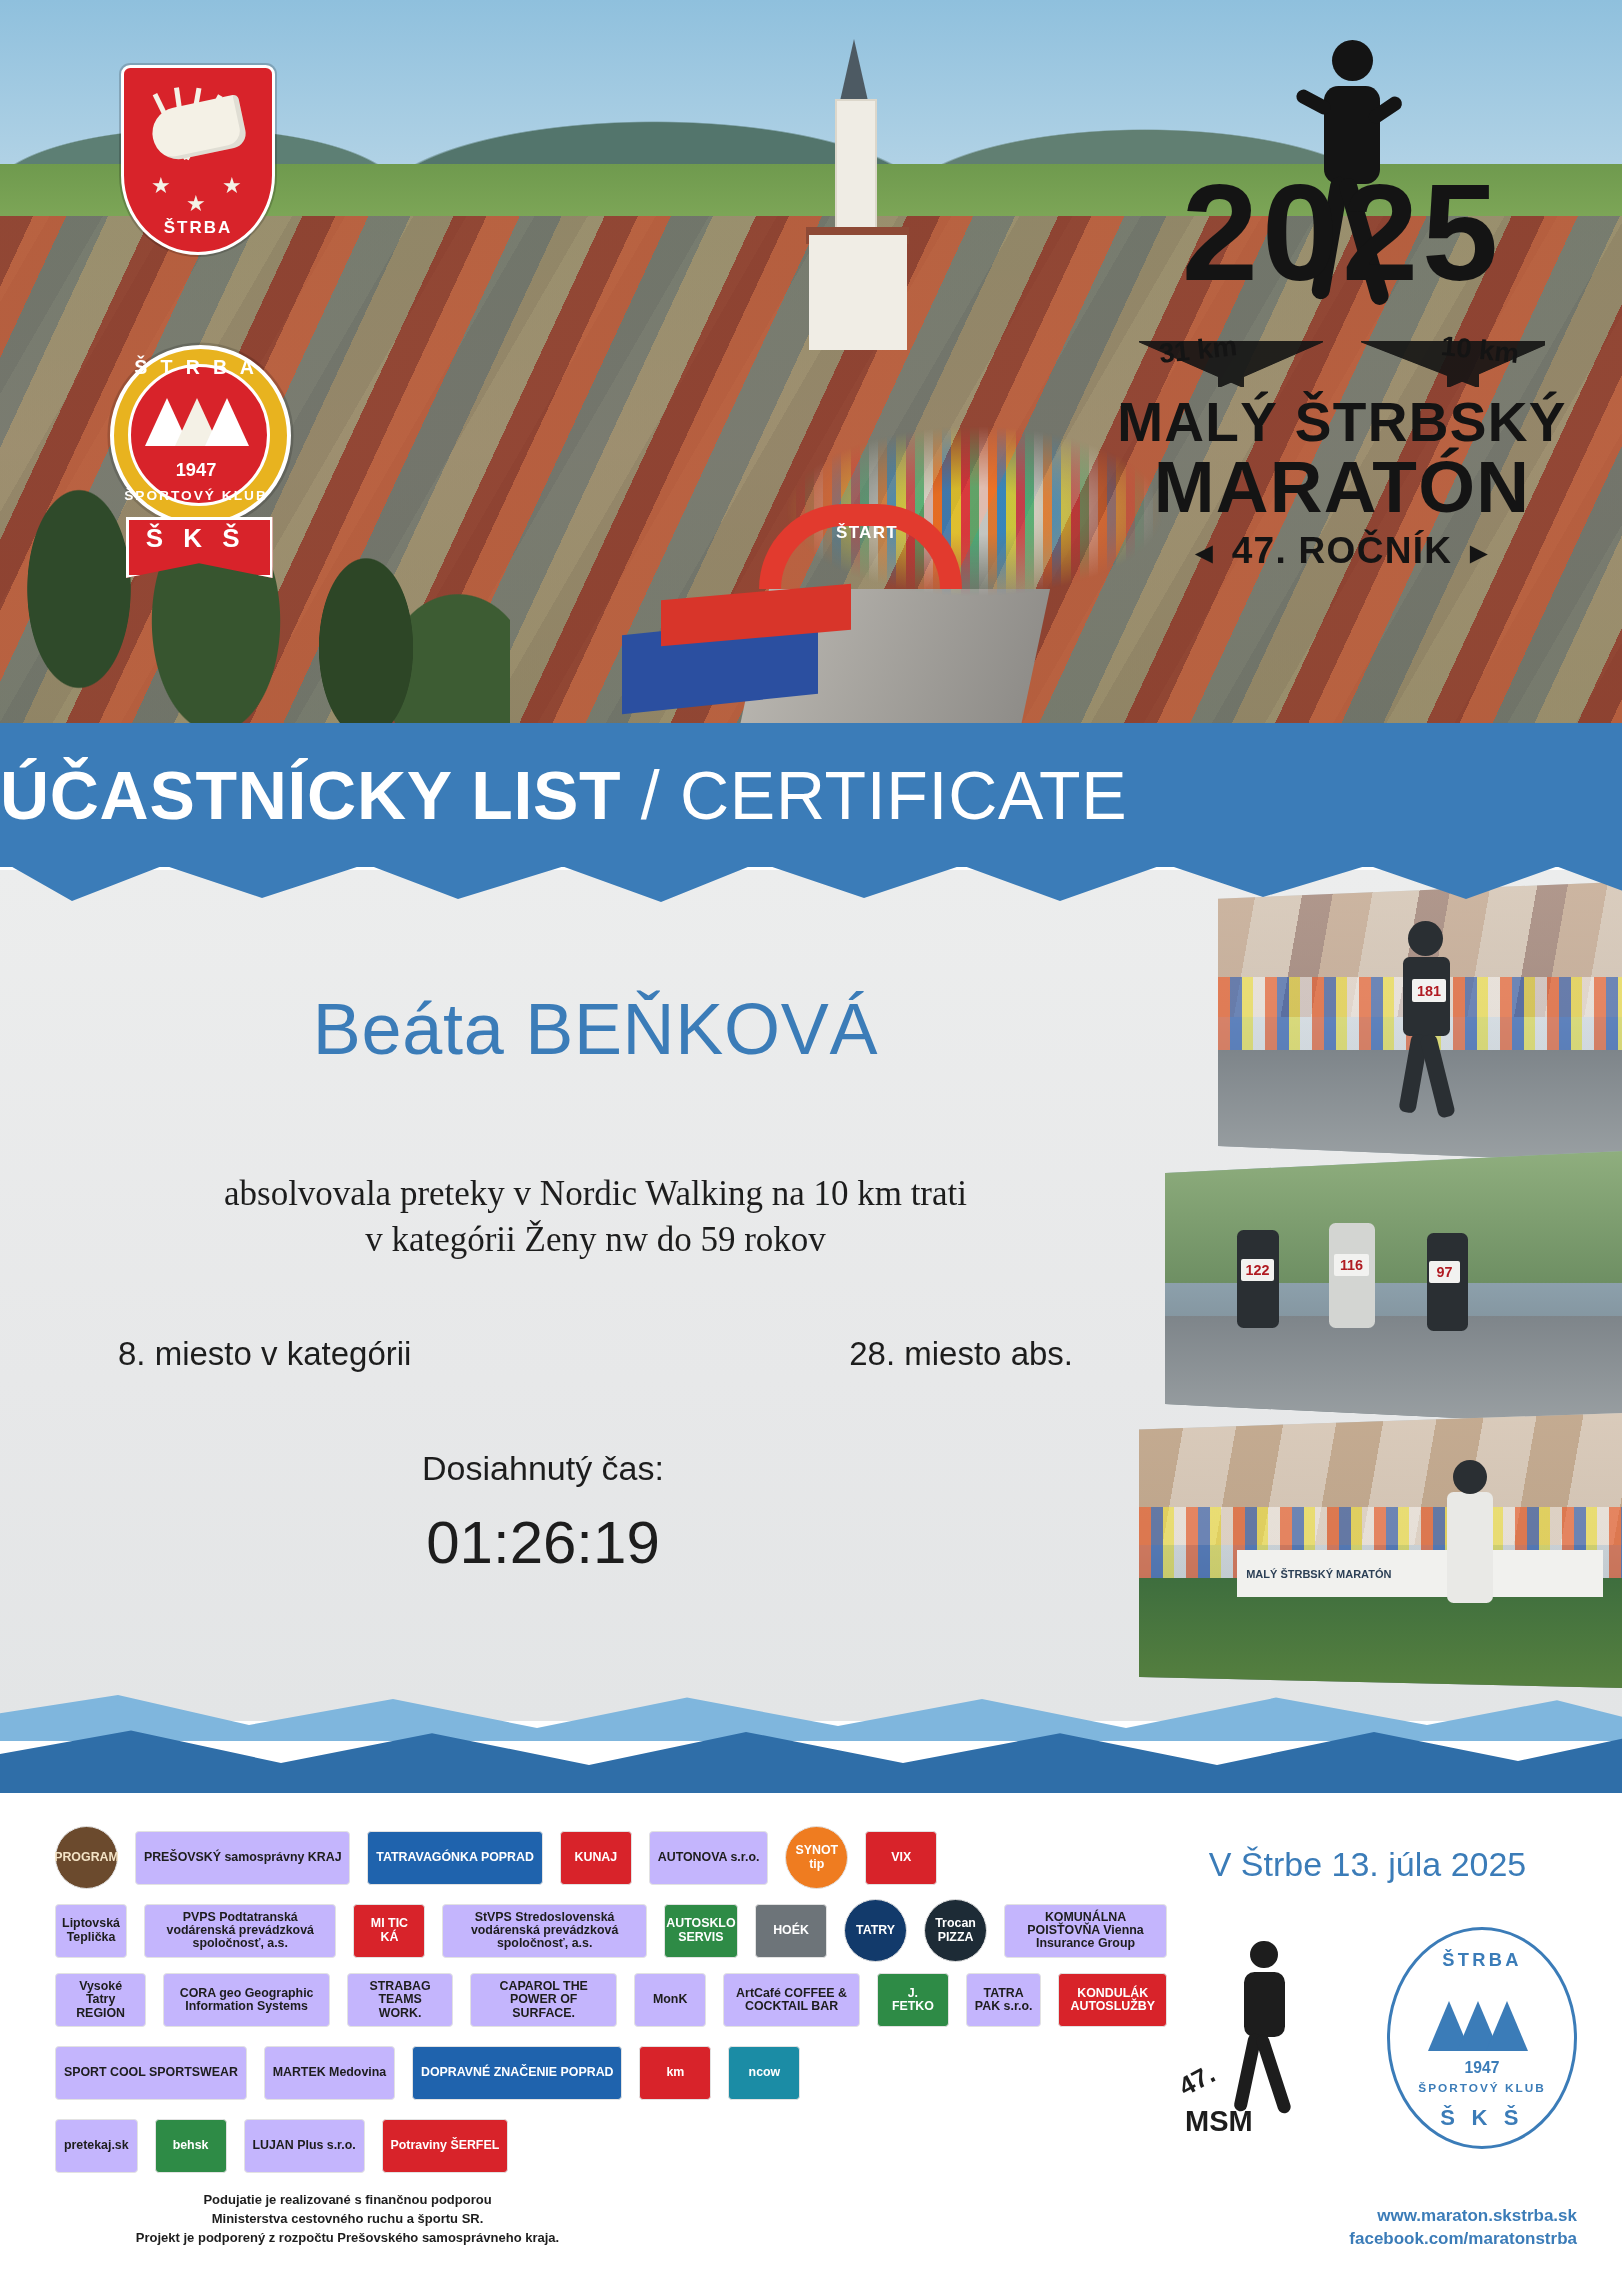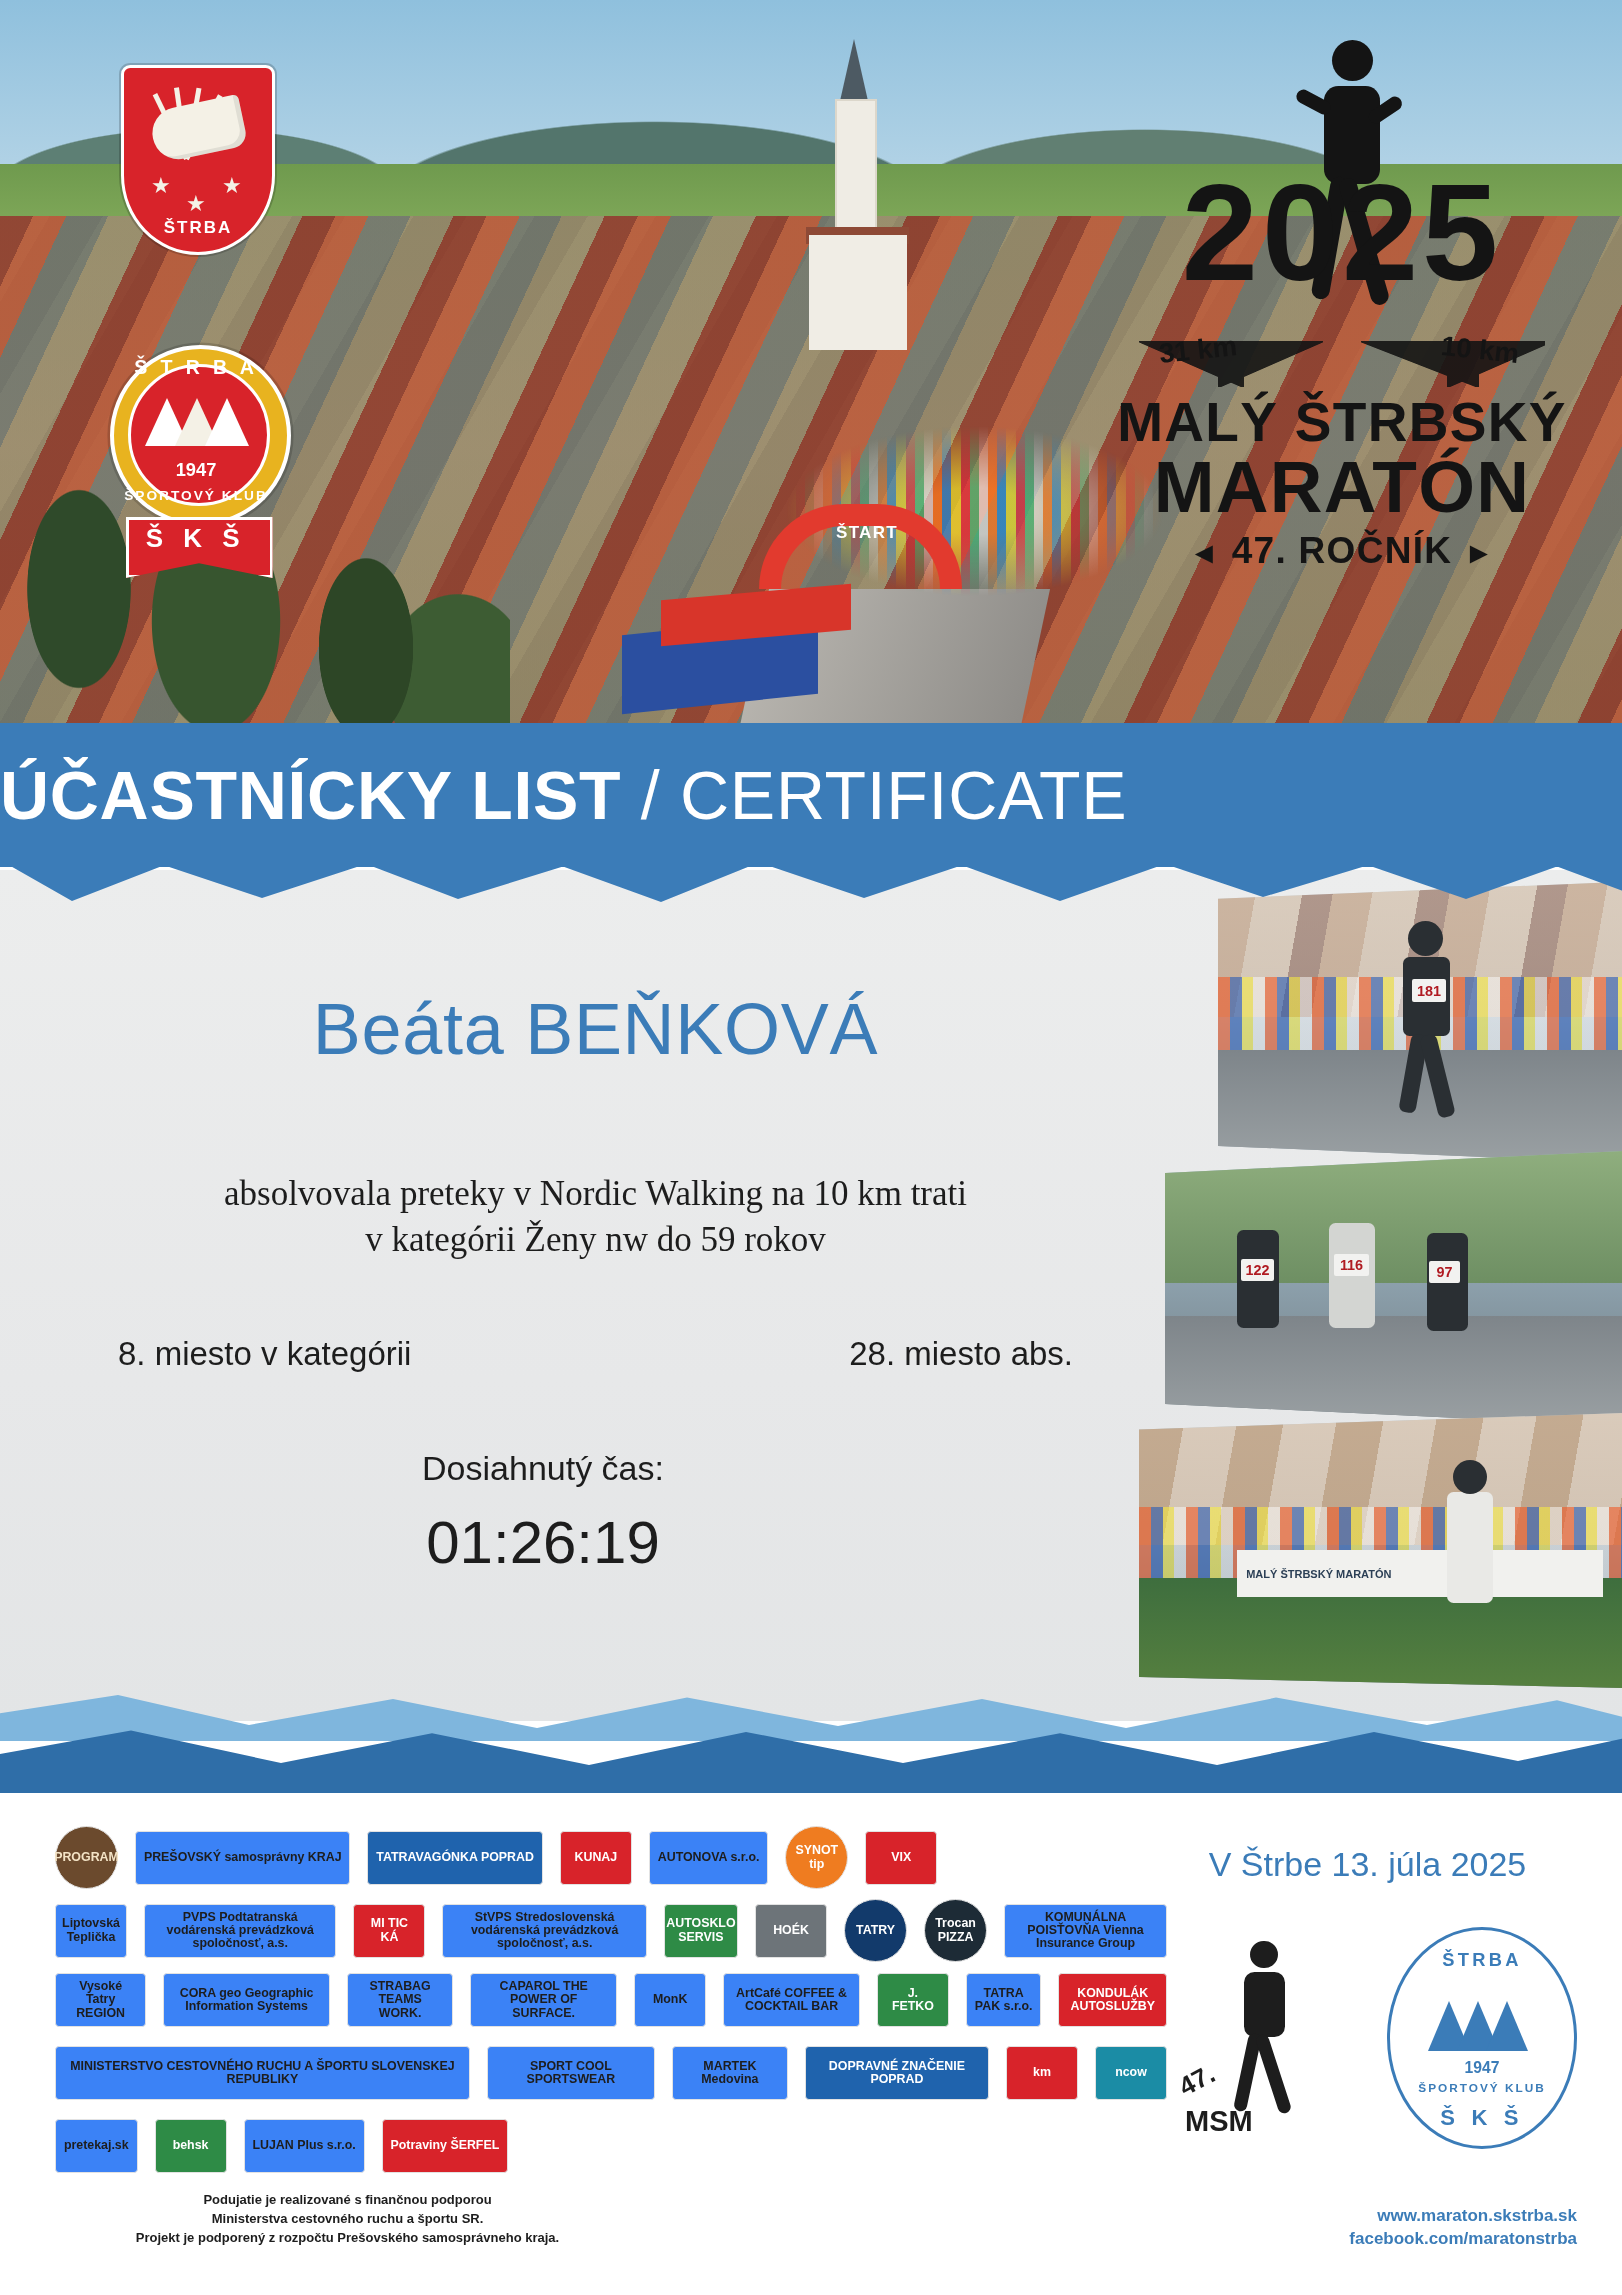--- a/index.html
+++ b/index.html
@@ -313,21 +313,21 @@
   
   .sponsors {
     position:absolute; left:39px; top:1826px; width:1112px; height:393px;
   }
   .sprow { position:absolute; left:16px; width:1112px; display:flex; align-items:center; gap:17px; }
   .sp {
     height:54px; min-width:72px; border-radius:3.9px;
     display:flex; align-items:center; justify-content:center;
     font-size:12.4px; font-weight:bold; text-align:center; line-height:1.05;
     padding:0 7.9px; box-sizing:border-box; color:#1d1d1d;
-    background:#3b82f6; border:0.7px solid #e2e2e2;
+    background:#c4b5fd; border:0.7px solid #e2e2e2;
   }
   .sp.red    { background:#d8232a; color:#fff; }
   .sp.blue   { background:#1f63ad; color:#fff; }
   .sp.dark   { background:#1d2b36; color:#fff; }
   .sp.navy   { background:#123a6b; color:#fff; }
   .sp.green  { background:#2e8b46; color:#fff; }
   .sp.orange { background:#ef7c20; color:#fff; }
   .sp.grey   { background:#6d7479; color:#fff; }
   .sp.circle { border-radius:50%; width:63px; min-width:63px; height:63px; }
   .sp.brown  { background:#6b4a2d; color:#f3e3c6; }
@@ -541,21 +541,20 @@
       <div class="sp ">CORA geo Geographic Information Systems</div>
       <div class="sp ">STRABAG TEAMS WORK.</div>
       <div class="sp ">CAPAROL THE POWER OF SURFACE.</div>
       <div class="sp ">MonK</div>
       <div class="sp ">ArtCafé COFFEE &amp; COCKTAIL BAR</div>
       <div class="sp green">J. FETKO</div>
       <div class="sp ">TATRA PAK s.r.o.</div>
       <div class="sp red">KONDULÁK AUTOSLUŽBY</div>
     </div>
   <div class="sprow" id="sprow3" style="top:220px;">
-      <div class="sp ">MINISTERSTVO CESTOVNÉHO RUCHU A ŠPORTU SLOVENSKEJ REPUBLIKY</div>
       <div class="sp ">SPORT COOL SPORTSWEAR</div>
       <div class="sp ">MARTEK Medovina</div>
       <div class="sp blue">DOPRAVNÉ ZNAČENIE POPRAD</div>
       <div class="sp red">km</div>
       <div class="sp teal">ncow</div>
     </div>
   <div class="sprow" id="sprow4" style="top:293px;">
       <div class="sp ">pretekaj.sk</div>
       <div class="sp green">behsk</div>
       <div class="sp ">LUJAN Plus s.r.o.</div>

